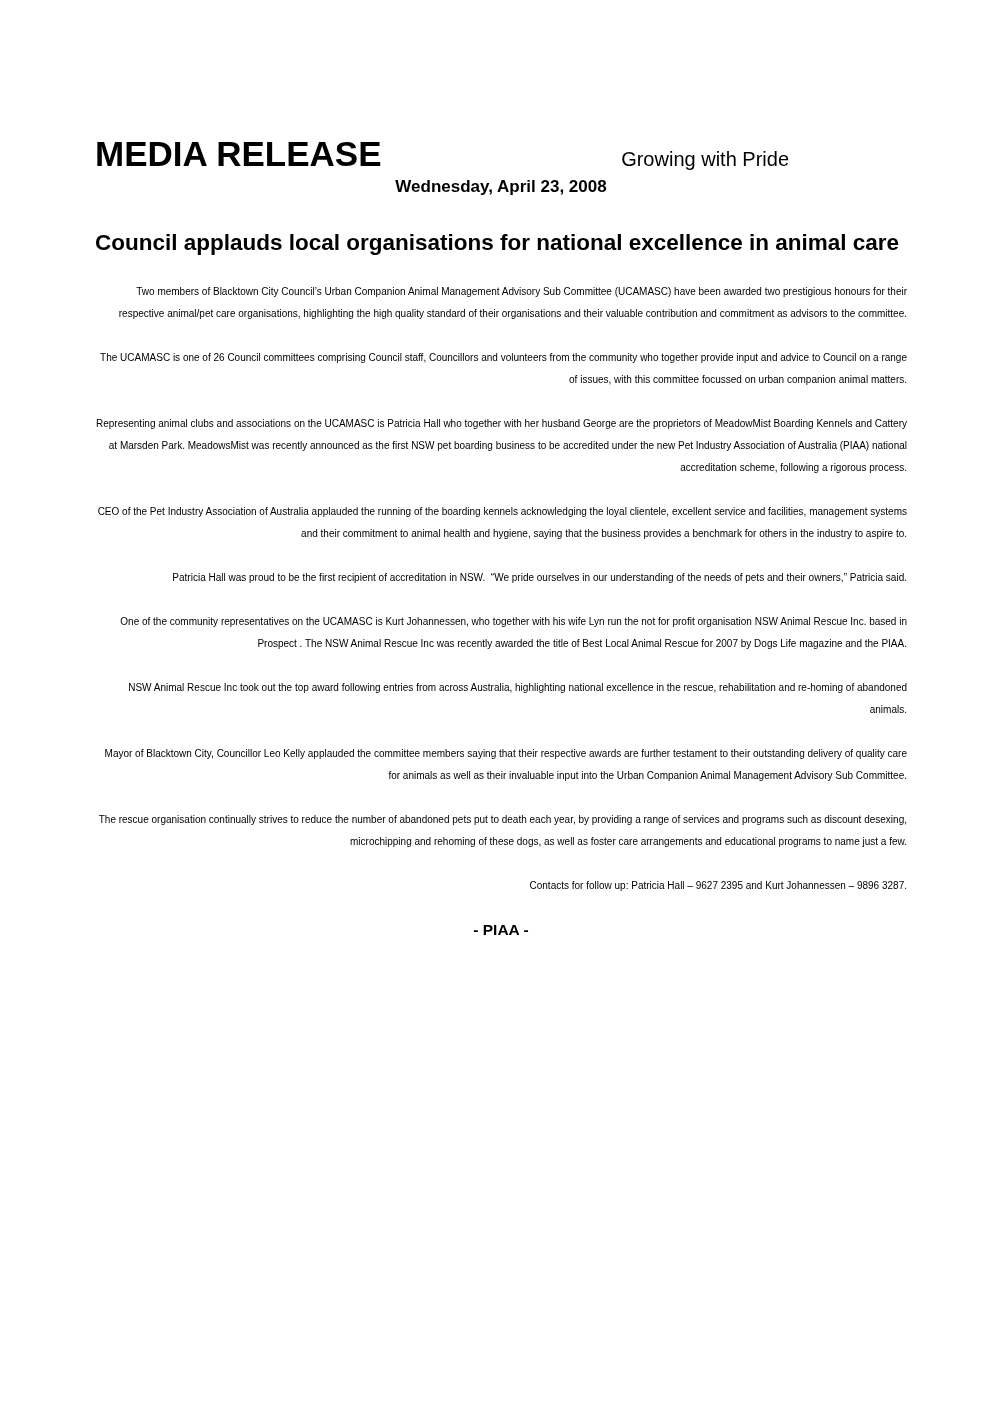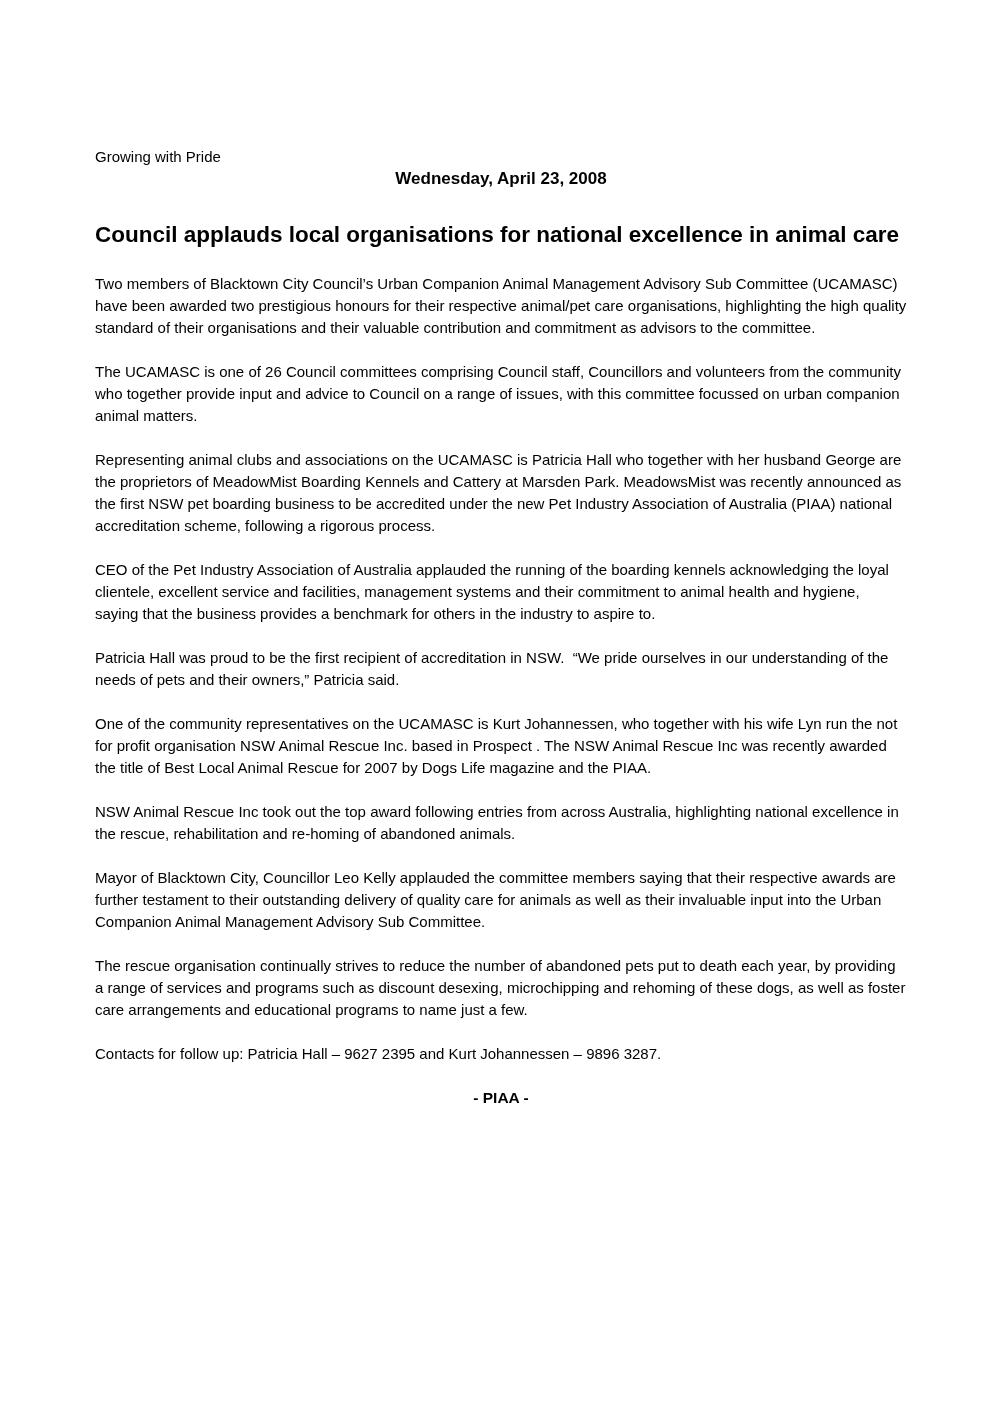--- a/index.html
+++ b/index.html
@@ -20,61 +20,63 @@
     align-items: flex-start;
   }
   .title {
     font-size: 35px;
     font-weight: bold;
     margin: 0;
     line-height: 1.05;
     letter-spacing: 0px;
   }
   .tagline {
-    font-size: 15px;
+    font-size: 20px;
     padding-top: 12px;
     margin-right: 118px;
     white-space: nowrap;
   }
   .date-line {
     text-align: center;
     font-weight: bold;
     font-size: 17px;
     margin-top: 4px;
   }
   .headline {
     text-align: left;
     font-weight: bold;
     font-size: 22.5px;
     line-height: 29px;
     margin: 31px auto 0 auto;
     max-width: 812px;
   }
   .body-copy { margin-top: 24px; }
   .body-copy p, .media-contacts {
-    font-size: 15px;
+    font-size: 10px;
     line-height: 22px;
     margin: 0 0 22px 0;
     white-space: pre-wrap;
+    text-align: right;
   }
   .ends-line {
     text-align: center;
     font-weight: bold;
     font-size: 15.5px;
     line-height: 22px;
     margin: 0 0 0 0;
   }
   .media-contacts { margin: 0; }
   b { font-weight: normal; }
 </style>
 </head>
 <body>
 
 <div class="page">
   <div class="header-row">
+    <h1 class="title">MEDIA RELEASE</h1>
     <span class="tagline">Growing with Pride</span>
   </div>
   <div class="date-line">Wednesday, April 23, 2008</div>
   <h2 class="headline">Council applauds local organisations for national excellence in animal care</h2>
   <div class="body-copy">
       <p><span>Two members of Blacktown City Council’s Urban Companion Animal Management Advisory Sub Committee (UCAMASC) have been awarded two prestigious honours for their respective animal/pet care organisations, highlighting the high quality standard of their organisations and their valuable contribution and commitment as advisors to the committee.</span></p>
       <p><span>The UCAMASC is one of 26 Council committees comprising Council staff, Councillors and volunteers from the community who together provide input and advice to Council on a range of issues, with this committee focussed on urban companion animal matters.</span></p>
       <p><span>Representing animal clubs and associations on the UCAMASC is Patricia Hall who together with her husband George are the proprietors of </span><b>MeadowMist Boarding Kennels and Cattery at Marsden Park</b><span>. MeadowsMist was recently announced as the </span><b>first NSW pet boarding business to be accredited</b><span> under the new Pet Industry Association of Australia (PIAA) national accreditation scheme, following a rigorous process.</span></p>
       <p><span>CEO of the Pet Industry Association of Australia applauded the running of the boarding kennels acknowledging the loyal clientele, excellent service and facilities, management systems and their commitment to animal health and hygiene, saying that the business provides a benchmark for others in the industry to aspire to.</span></p>
       <p><span>Patricia Hall was proud to be the first recipient of accreditation in NSW.  “We pride ourselves in our understanding of the needs of pets and their owners,” Patricia said.</span></p>

